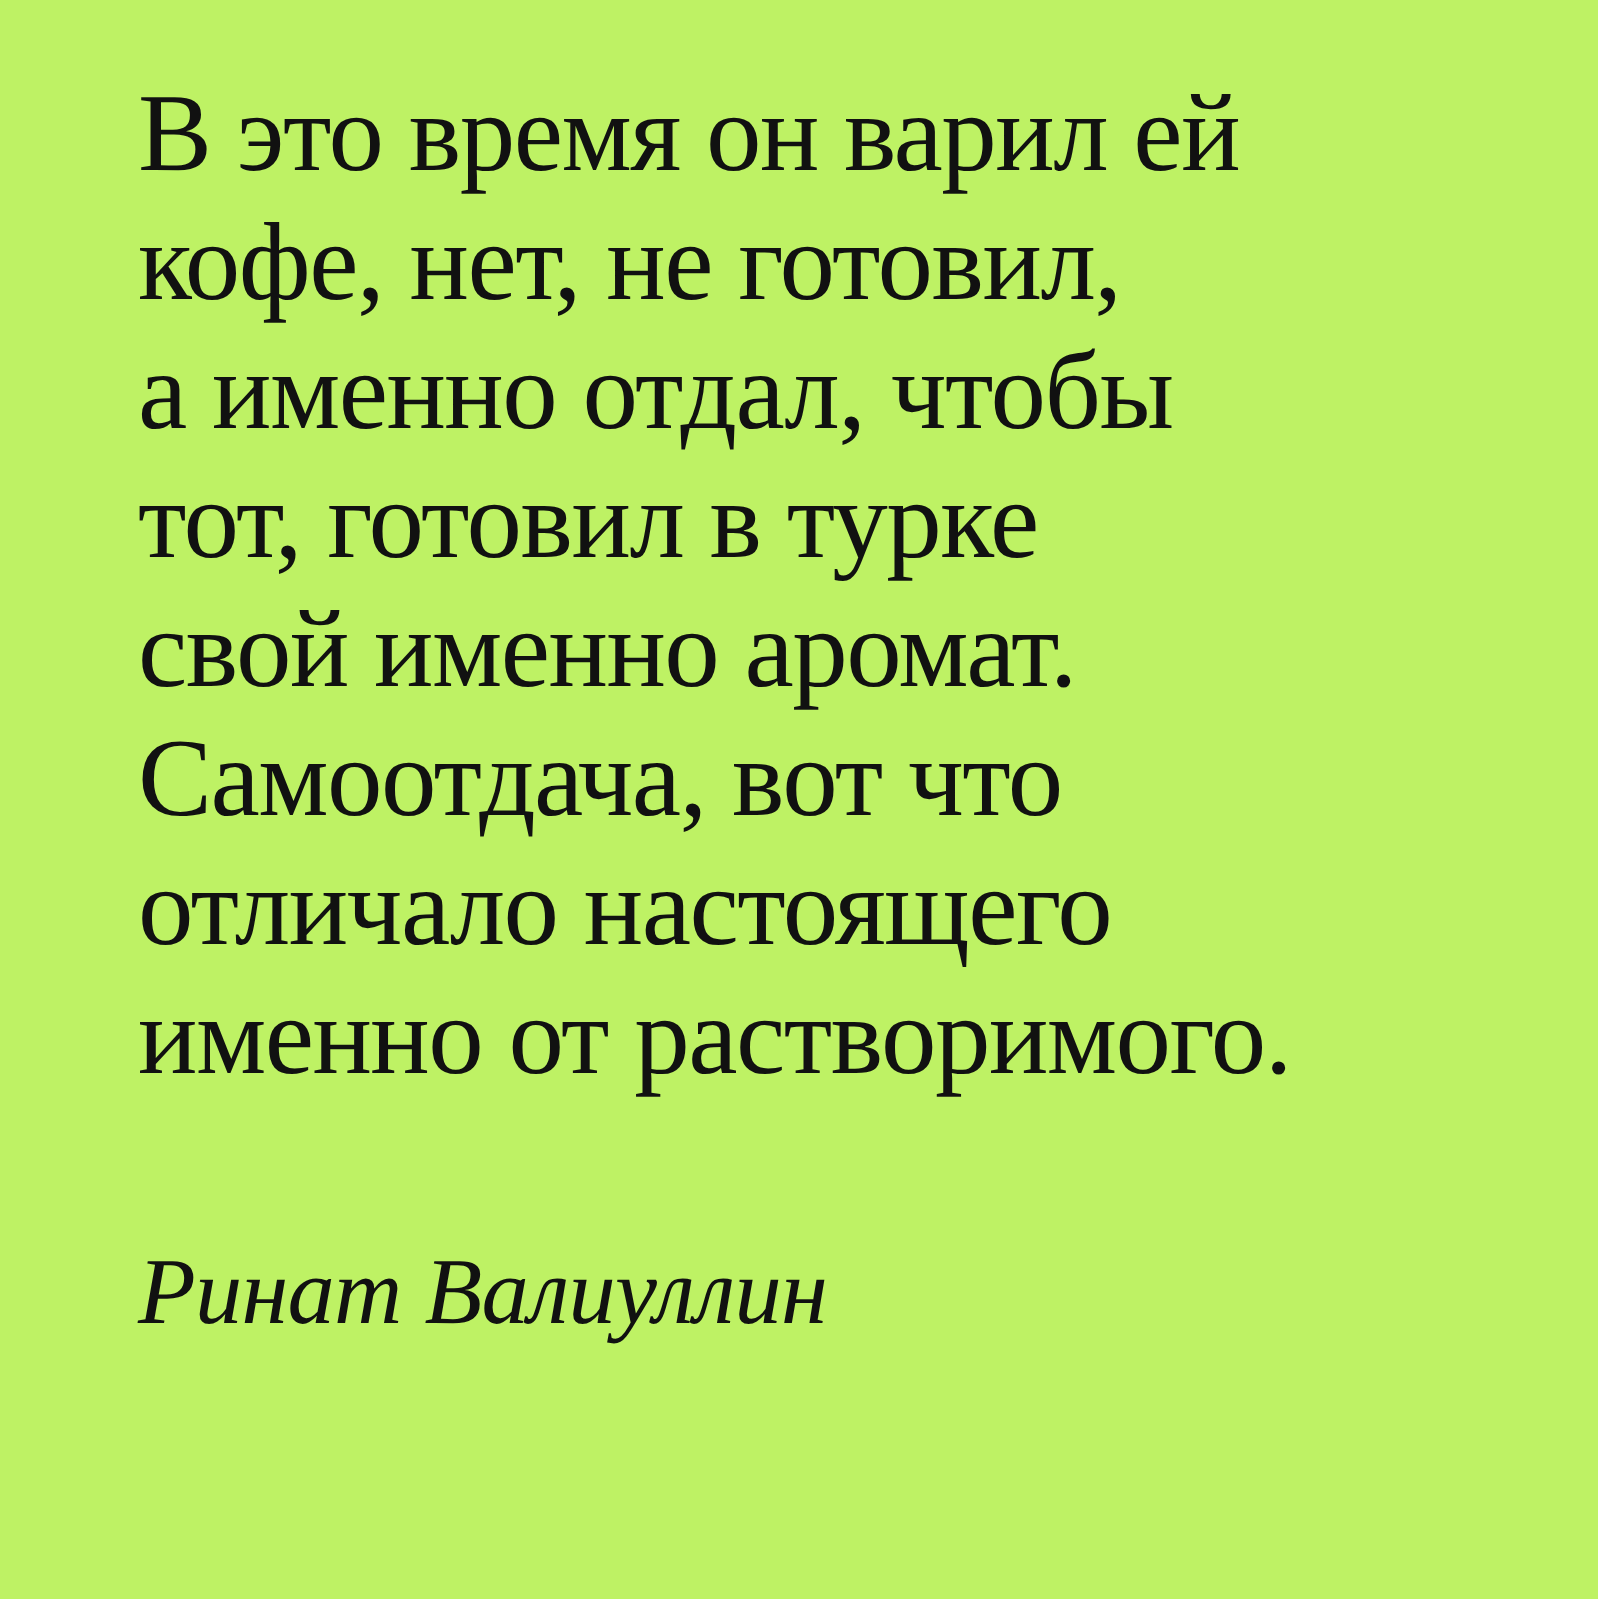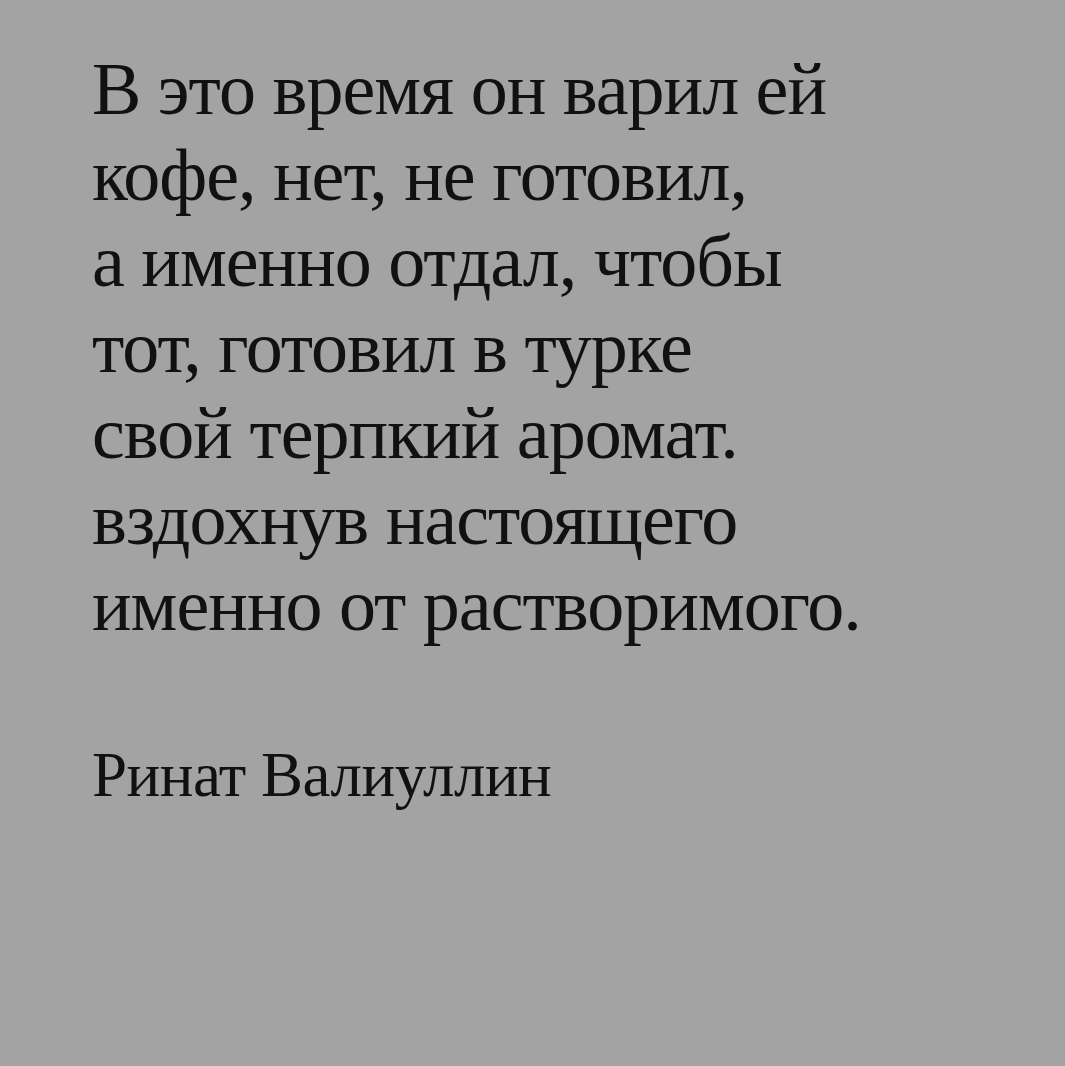--- a/index.html
+++ b/index.html
@@ -12,45 +12,47 @@
     height: 1066px;
     overflow: hidden;
     font-family: "Liberation Serif", "DejaVu Serif", serif;
     color: #111111;
   }
   .quote-card {
     box-sizing: border-box;
     width: 1065px;
     height: 1066px;
     padding: 46px 40px 0 92px;
-    background: #a3a3a3;
+    background: #bef264;
   }
   .quote-text {
     font-size: 74px;
     line-height: 86px;
     letter-spacing: -1px;
   }
   .quote-line {
     white-space: nowrap;
   }
   .author-name {
     margin-top: 92px;
     font-size: 63px;
     line-height: 70px;
     white-space: nowrap;
     letter-spacing: -0.5px;
+    font-style: italic;
   }
 </style>
 </head>
 <body>
 
 <div class="quote-card">
   <div class="quote-text">
     <div class="quote-line">В это время он варил ей</div>
     <div class="quote-line">кофе, нет, не готовил,</div>
     <div class="quote-line">а именно отдал, чтобы</div>
     <div class="quote-line">тот, готовил в турке</div>
-    <div class="quote-line">свой терпкий аромат.</div>
-    <div class="quote-line">вздохнув настоящего</div>
+    <div class="quote-line">свой именно аромат.</div>
+    <div class="quote-line">Самоотдача, вот что</div>
+    <div class="quote-line">отличало настоящего</div>
     <div class="quote-line">именно от растворимого.</div>
   </div>
   <div class="author-name">Ринат Валиуллин</div>
 </div>
 
 </body></html>

